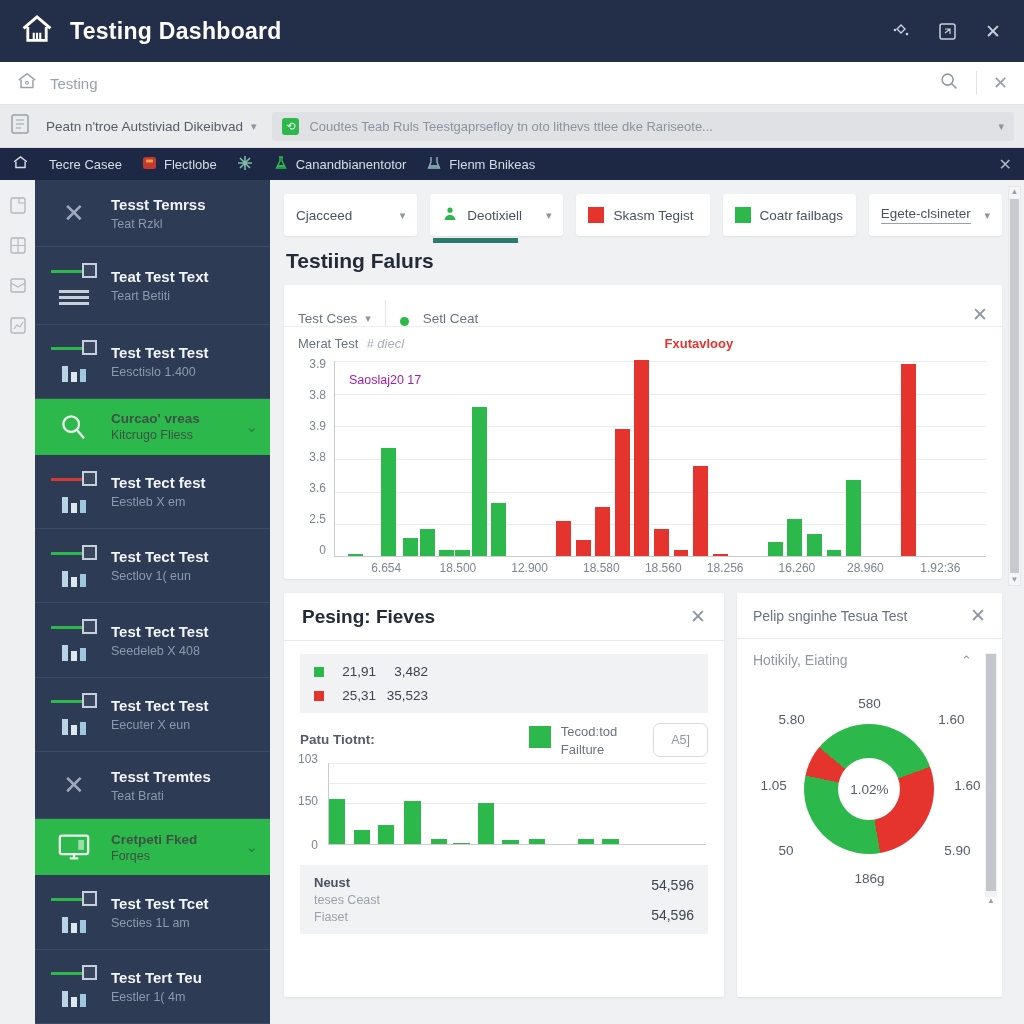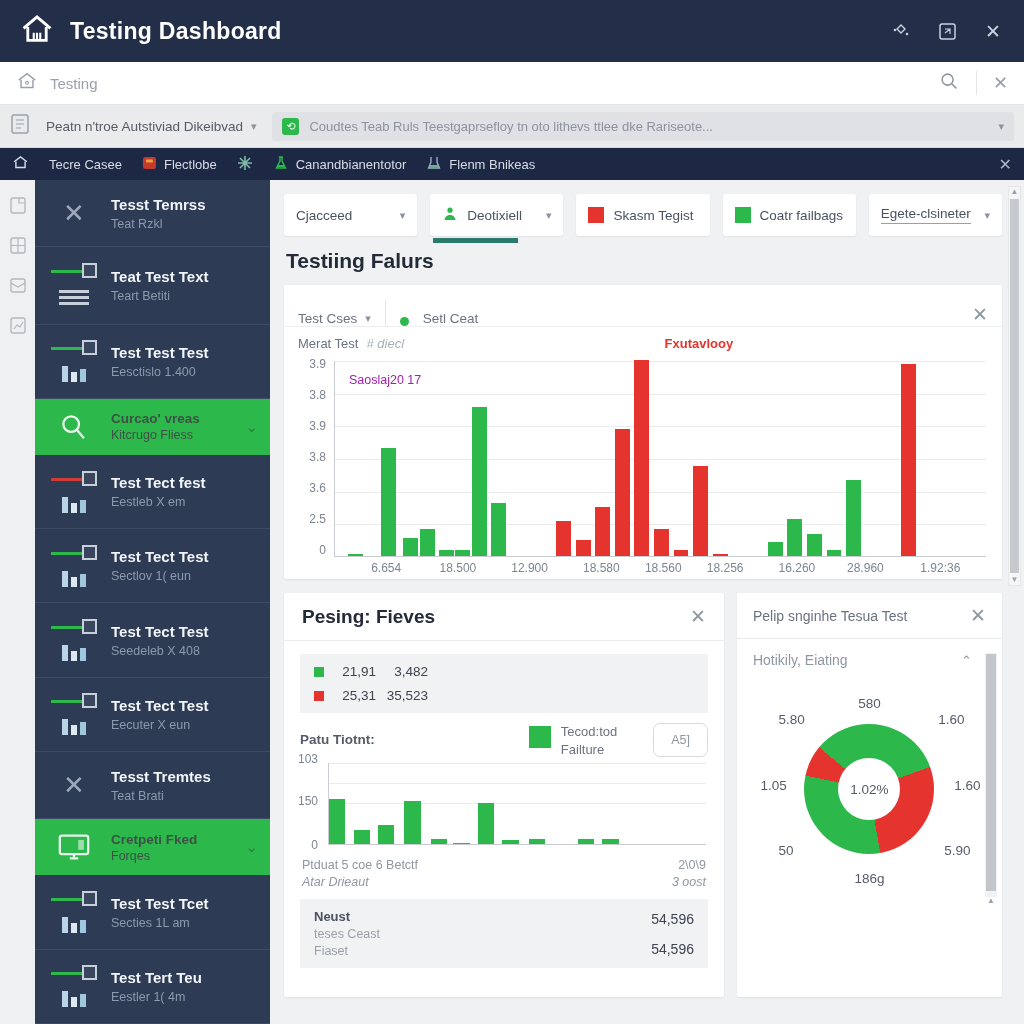--- a/index.html
+++ b/index.html
@@ -619,30 +619,20 @@
               <div class="m-bar" style="left: 20%; height: 53%;"></div>
               <div class="m-bar" style="left: 27%; height: 7%;"></div>
               <div class="m-bar" style="left: 33%; height: 2%;"></div>
               <div class="m-bar" style="left: 39.5%; height: 50%;"></div>
               <div class="m-bar" style="left: 46%; height: 5%;"></div>
               <div class="m-bar" style="left: 53%; height: 6%;"></div>
               <div class="m-bar" style="left: 66%; height: 6%;"></div>
               <div class="m-bar" style="left: 72.5%; height: 7%;"></div>
             </div>
         </div>
-        <div class="mini-foot">
-          <div class="mf-left">
-            <div>Ptduat 5 coe 6 Betctf</div>
-            <div>Atar Drieaut</div>
-          </div>
-          <div class="mf-right">
-            <div>2\0\9</div>
-            <div>3 oost</div>
-          </div>
-        </div>
         <div class="sumbox2">
           <div class="sb-left">
             <div class="sb-l1">Neust</div>
             <div class="sb-l2">teses Ceast</div>
             <div class="sb-l2">Fiaset</div>
           </div>
           <div class="sb2-vals">
             <span>54,596</span>
             <span>54,596</span>
           </div>

